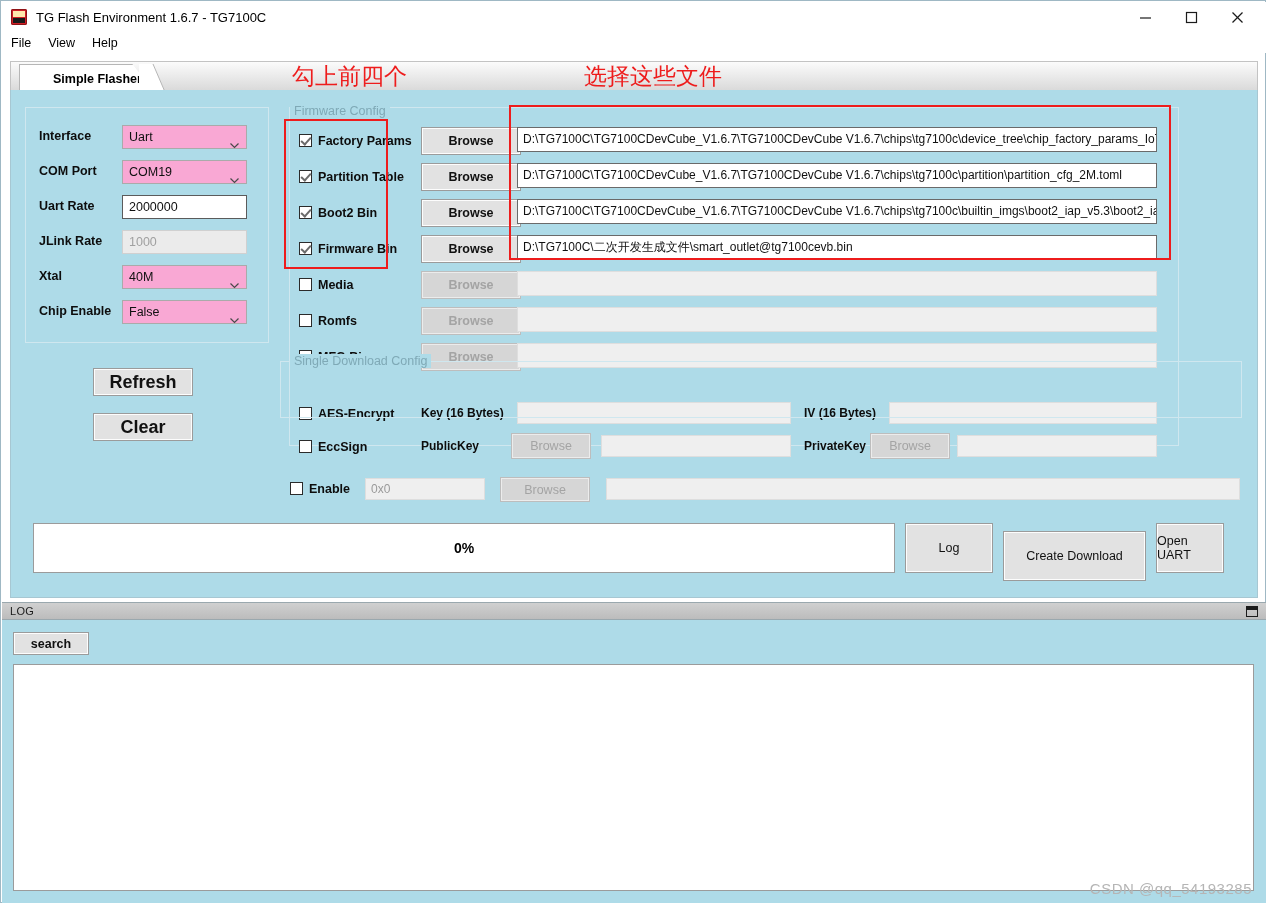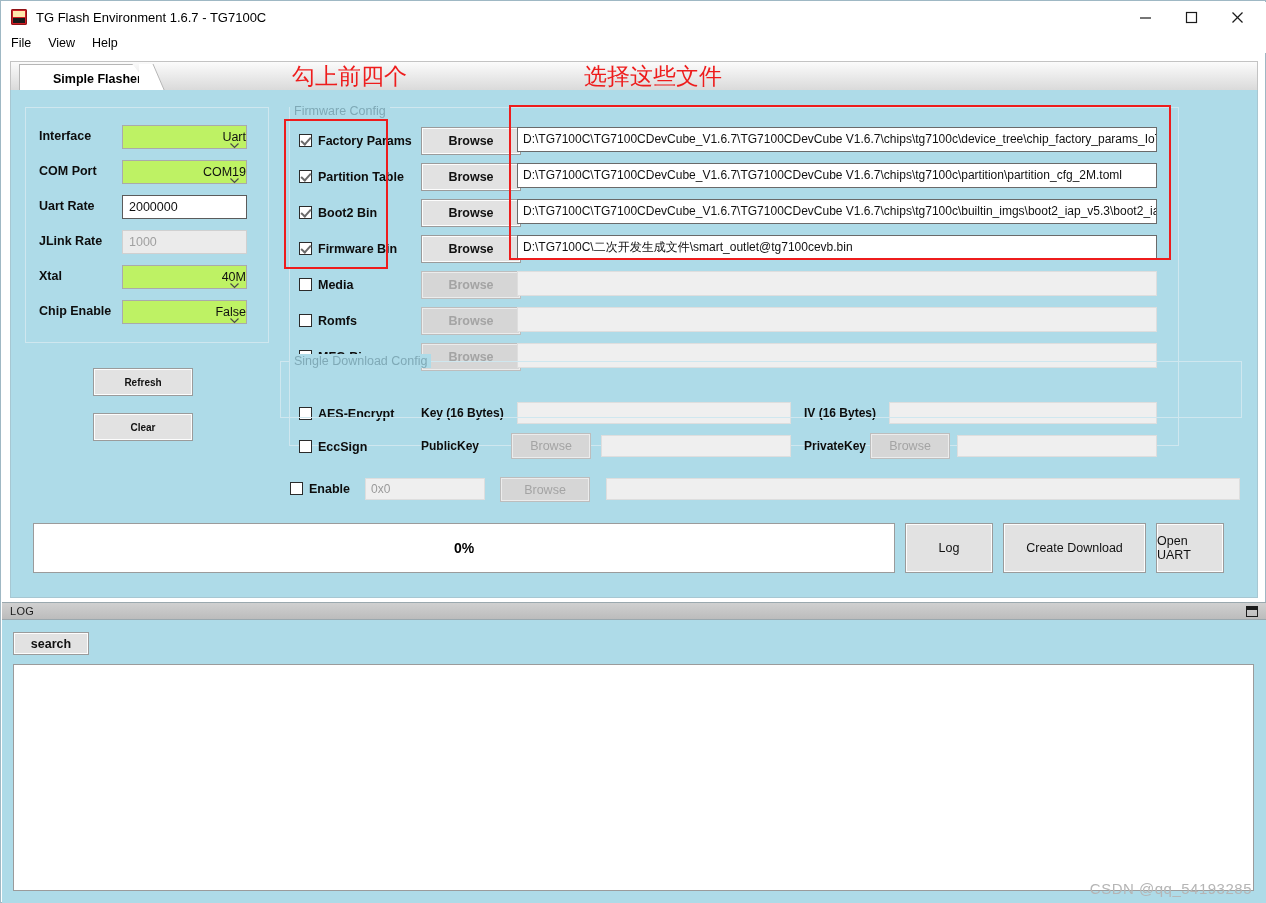--- a/index.html
+++ b/index.html
@@ -171,24 +171,23 @@
   .lfield {
     position: absolute;
     left: 98px; top: 0px;
     width: 125px; height: 24px;
     box-sizing: border-box;
     font-size: 12.5px;
     padding-left: 6px;
     line-height: 22px;
   }
   .combo {
-    background: #bef264;
+    background: #f9a8d4;
     border: 1px solid #aaaaaa;
     color: #101010;
-    text-align: right;
   }
   .combo .chev {
     position: absolute;
     right: 7px; top: 8px;
   }
   .textbox {
     background: #ffffff;
     border: 1px solid #5b5b5b;
     color: #101010;
   }
@@ -199,21 +198,21 @@
   }
 
   .sidebtn {
     position: absolute;
     width: 100px; height: 28px;
     background: #e2e2e2;
     border: 1px solid #9b9b9b;
     box-shadow: inset 0 0 0 1px #fdfdfd;
     box-sizing: border-box;
     font-weight: bold;
-    font-size: 10px;
+    font-size: 18px;
     display: flex;
     align-items: center;
     justify-content: center;
     color: #111;
   }
   #btn-refresh { left: 92px; top: 367px; }
   #btn-clear   { left: 92px; top: 412px; }
 
   
   #fw-group {
@@ -403,21 +402,21 @@
     border: 1px solid #9b9b9b;
     box-shadow: inset 0 0 0 1px #fdfdfd;
     box-sizing: border-box;
     display: flex;
     align-items: center;
     justify-content: center;
     font-size: 12.5px;
     color: #111;
   }
   #btn-log { left: 904px; width: 88px; }
-  #btn-create-download { left: 1002px; width: 143px; }
+  #btn-create-download { left: 1002px; width: 143px; margin-top: 8px; }
   #btn-open-uart { left: 1155px; width: 68px; }
 
   
   #log-header {
     position: absolute;
     left: 1px; top: 601px;
     width: 1264px; height: 18px;
     background: linear-gradient(to bottom, #d0d0d0 0%, #c4c4c4 60%, #bcbcbc 100%);
     border-top: 1px solid #9aa8ae;
     border-bottom: 1px solid #9aa8ae;

